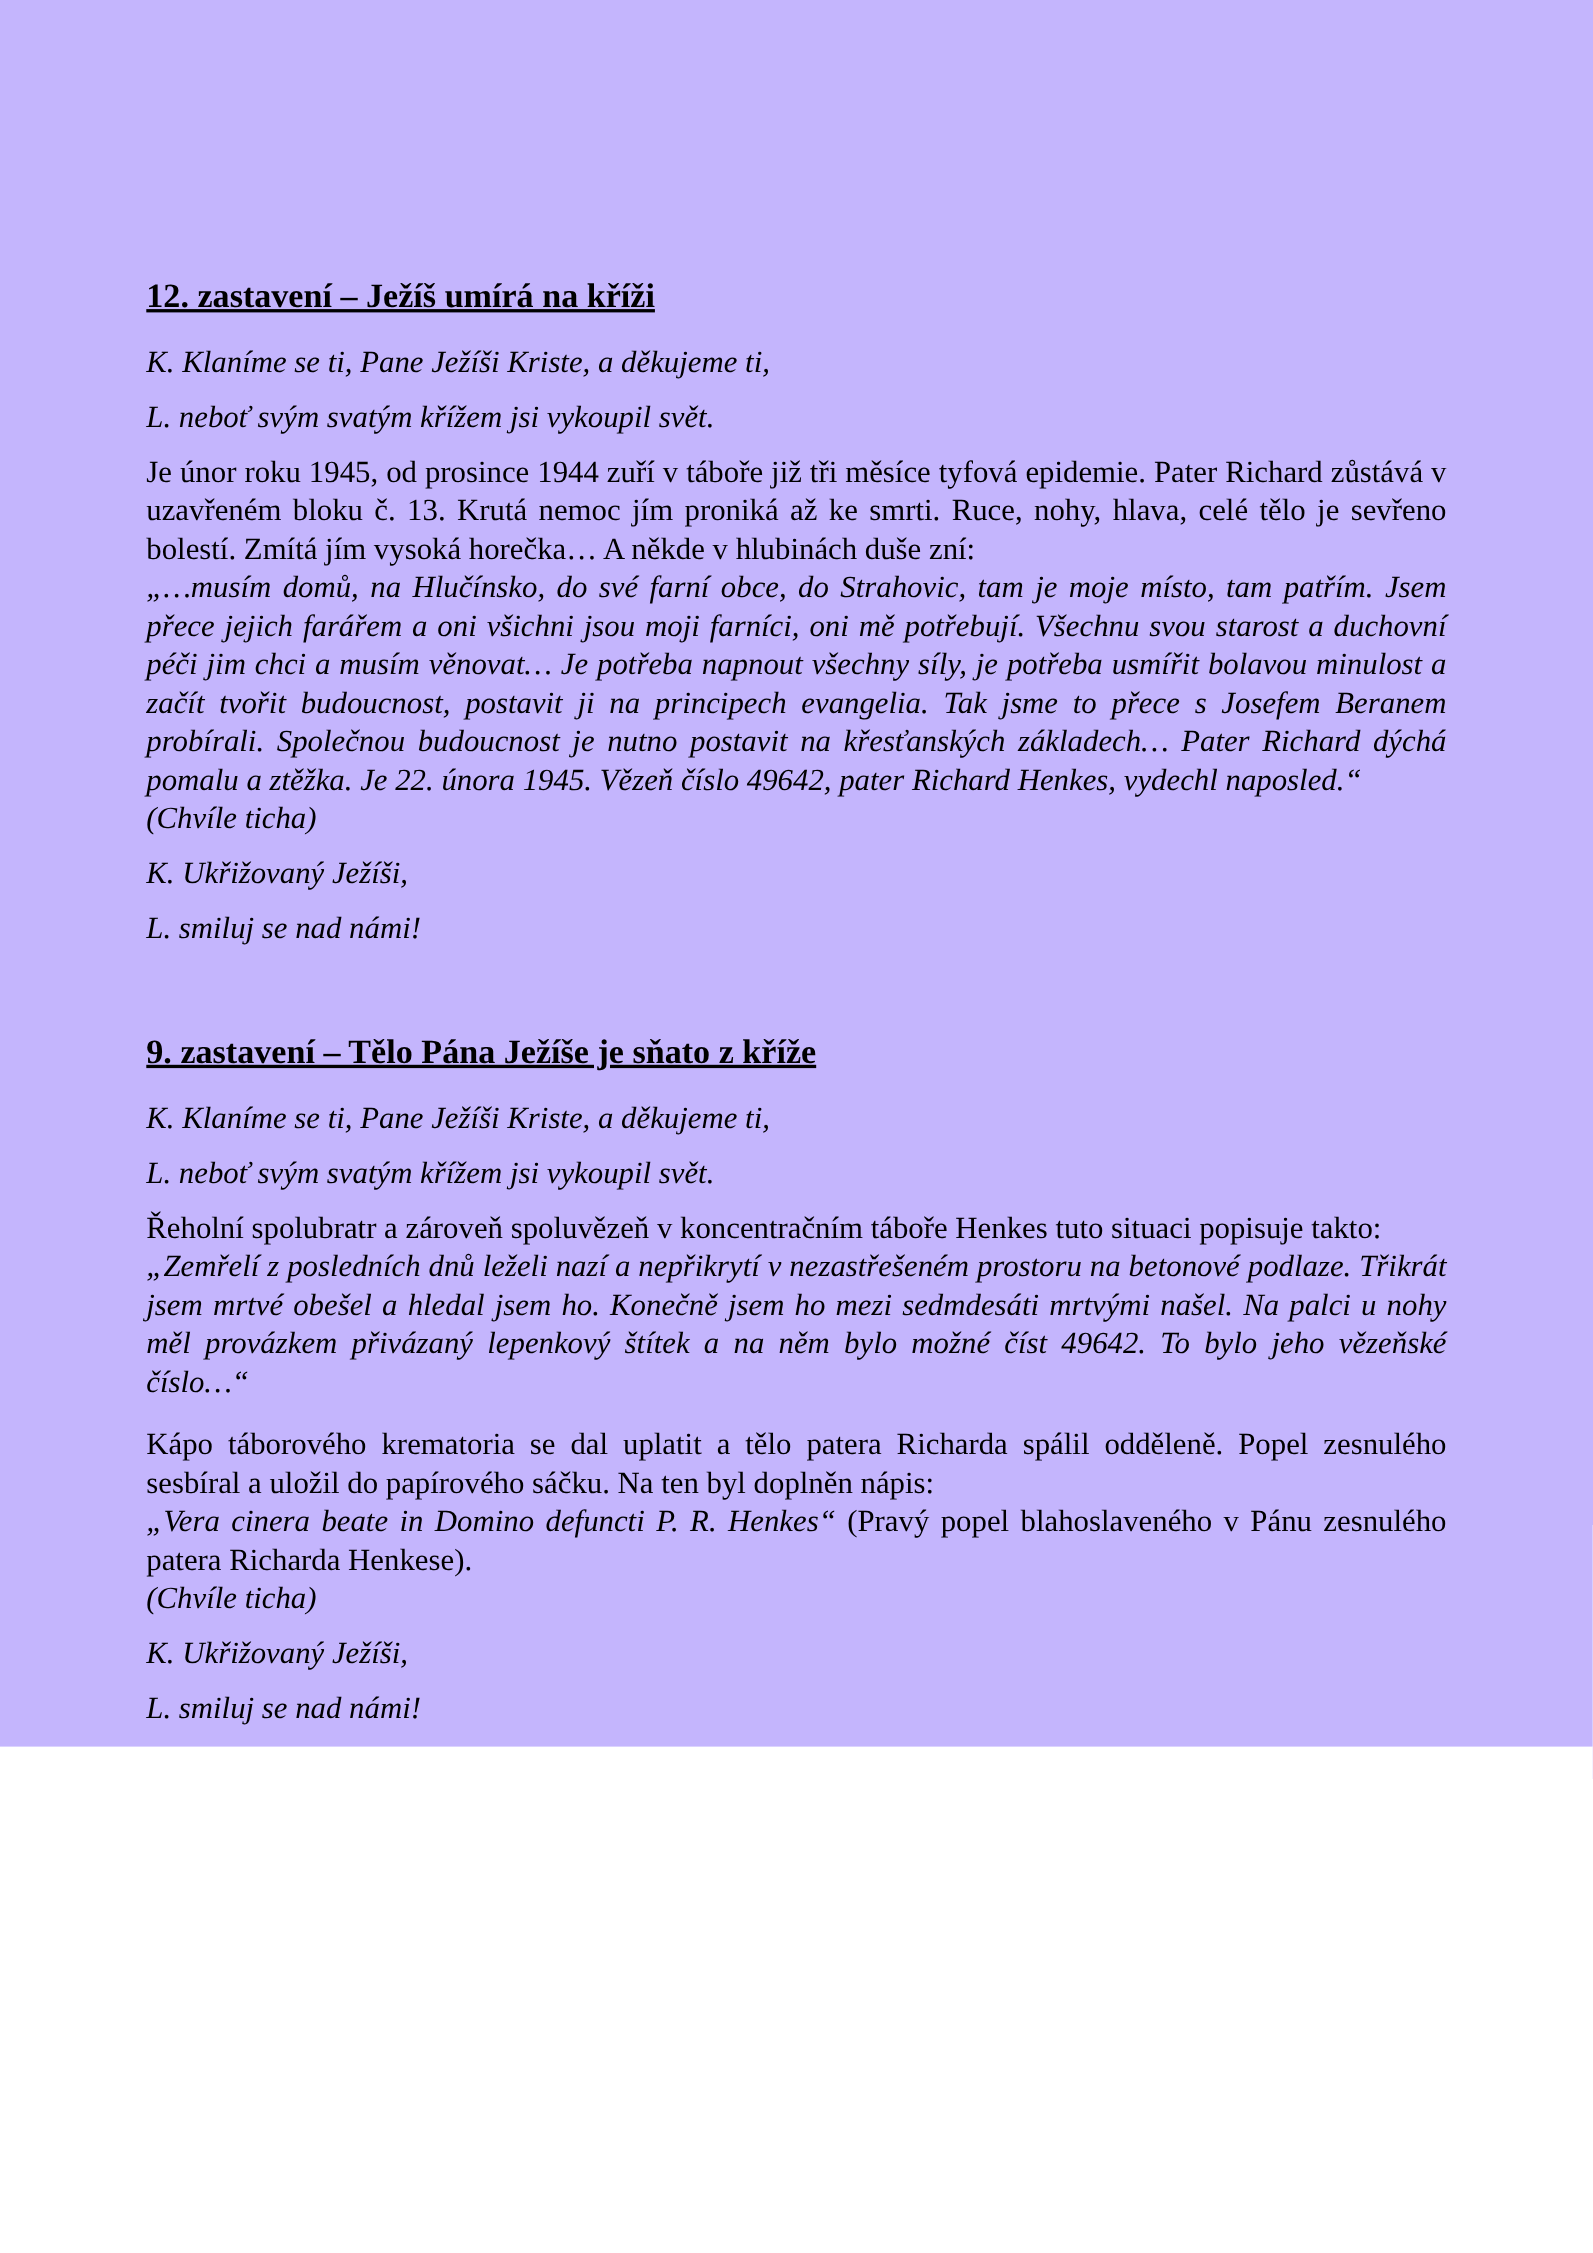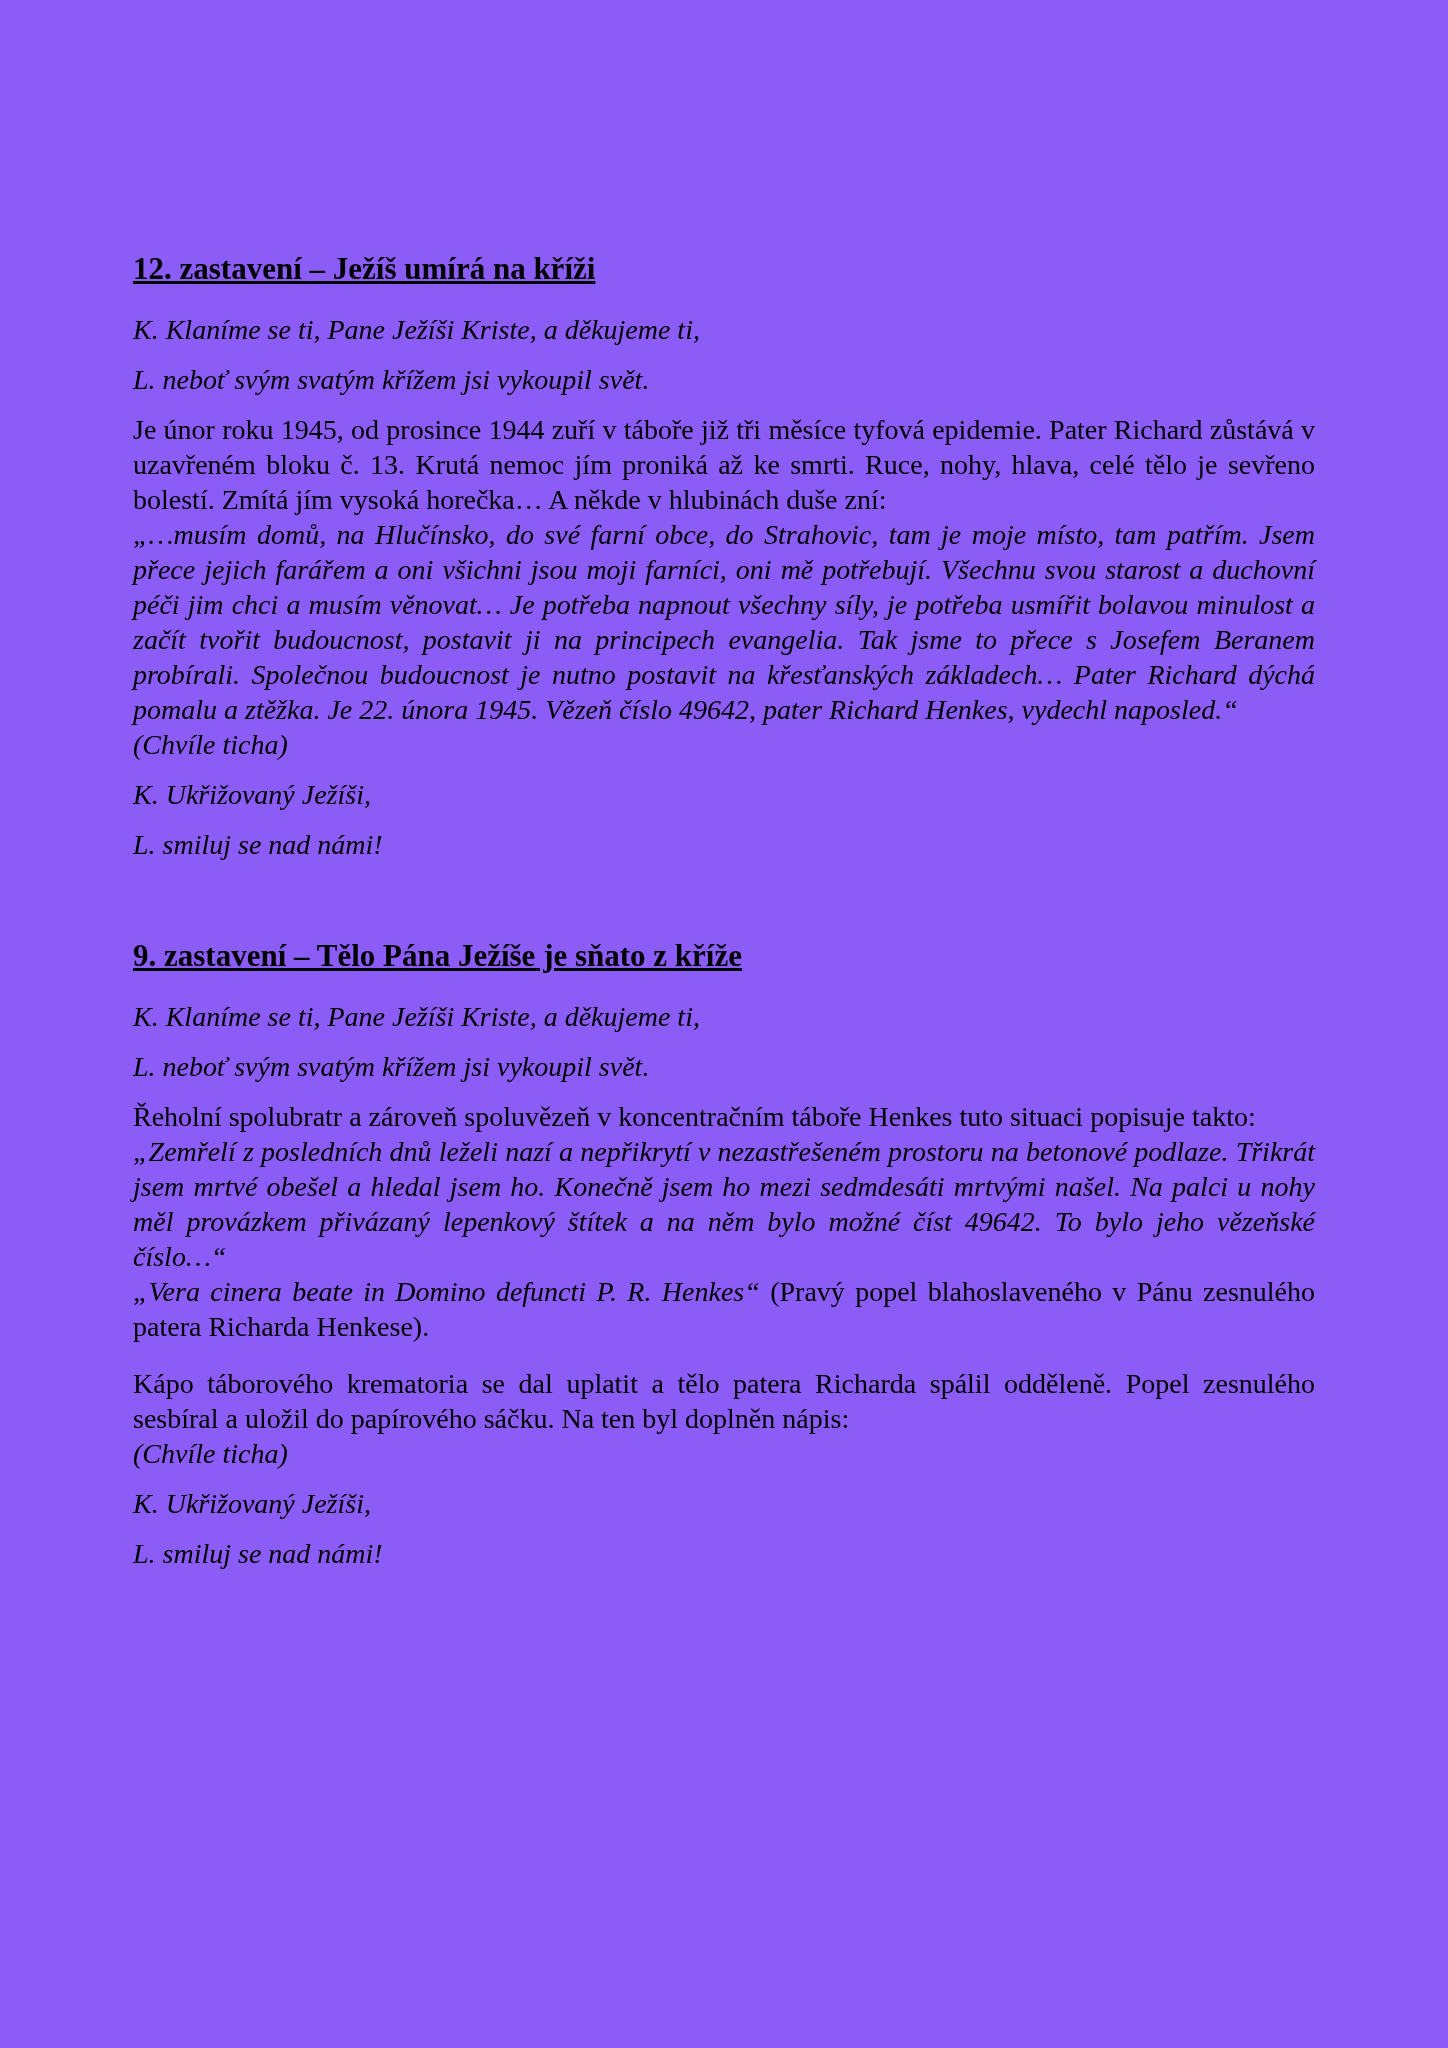--- a/index.html
+++ b/index.html
@@ -3,23 +3,23 @@
 <meta charset="utf-8">
 <style>
   html, body {
     margin: 0;
     padding: 0;
     background: #ffffff;
   }
   .page {
     position: relative;
     width: 1448px;
-    height: 2048px;
+    height: 1588px;
     margin: 0 auto;
-    background: #8b5cf6;
+    background: #c4b5fd;
     color: #000000;
     box-sizing: border-box;
     padding: 250px 133px 0 133px;
     font-family: "Liberation Serif", "DejaVu Serif", serif;
     font-size: 28px;
     line-height: 35px;
     overflow: hidden;
   }
   .station-heading {
     font-size: 31px;
@@ -64,20 +64,20 @@
     <p class="vers">K. Ukřižovaný Ježíši,</p>
     <p class="vers">L. smiluj se nad námi!</p>
   </section>
 
   <section class="station">
     <h1 class="station-heading">9. zastavení – Tělo Pána Ježíše je sňato z kříže</h1>
     <p class="vers">K. Klaníme se ti, Pane Ježíši Kriste, a děkujeme ti,</p>
     <p class="vers">L. neboť svým svatým křížem jsi vykoupil svět.</p>
     <p class="body-par">Řeholní spolubratr a zároveň spoluvězeň v koncentračním táboře Henkes tuto situaci popisuje takto:</p>
     <p class="quote-par">„Zemřelí z posledních dnů leželi nazí a nepřikrytí v nezastřešeném prostoru na betonové podlaze. Třikrát jsem mrtvé obešel a hledal jsem ho. Konečně jsem ho mezi sedmdesáti mrtvými našel. Na palci u nohy měl provázkem přivázaný lepenkový štítek a na něm bylo možné číst 49642. To bylo jeho vězeňské číslo…“</p>
+    <p class="body-par gap-par">Kápo táborového krematoria se dal uplatit a tělo patera Richarda spálil odděleně. Popel zesnulého sesbíral a uložil do papírového sáčku. Na ten byl doplněn nápis:</p>
     <p class="body-par" style="margin-top:0;"><span class="italic">„Vera cinera beate in Domino defuncti P. R. Henkes“</span><span> (Pravý popel blahoslaveného v Pánu zesnulého patera Richarda Henkese).</span></p>
-    <p class="body-par gap-par">Kápo táborového krematoria se dal uplatit a tělo patera Richarda spálil odděleně. Popel zesnulého sesbíral a uložil do papírového sáčku. Na ten byl doplněn nápis:</p>
     <p class="vers">(Chvíle ticha)</p>
     <p class="vers">K. Ukřižovaný Ježíši,</p>
     <p class="vers">L. smiluj se nad námi!</p>
   </section>
 
 </div>
 
 </body></html>

